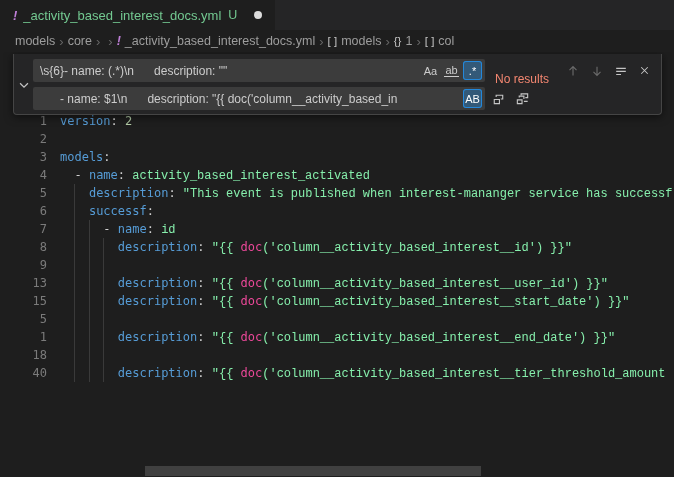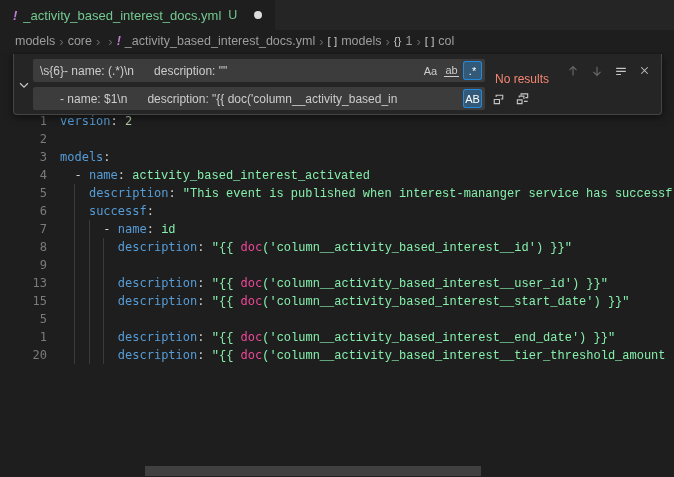--- a/index.html
+++ b/index.html
@@ -214,20 +214,24 @@
         </div>
         <div class="line">
           <span class="ln">5</span>
           <span class="lc"><span class="guide" style="left: calc(2ch + 13px);"></span><span class="guide" style="left: calc(4ch + 13px);"></span><span class="guide" style="left: calc(6ch + 13px);"></span></span>
         </div>
         <div class="line">
           <span class="ln">1</span>
           <span class="lc"><span class="guide" style="left: calc(2ch + 13px);"></span><span class="guide" style="left: calc(4ch + 13px);"></span><span class="guide" style="left: calc(6ch + 13px);"></span><span class="tok-pun">        </span><span class="tok-key">description</span><span class="tok-pun">: </span><span class="tok-str">"{{ </span><span class="tok-fn">doc</span><span class="tok-str">('column__activity_based_interest__end_date') }}"</span></span>
         </div>
         <div class="line">
-          <span class="ln">20</span>
+          <span class="ln">18</span>
+          <span class="lc"><span class="guide" style="left: calc(2ch + 13px);"></span><span class="guide" style="left: calc(4ch + 13px);"></span><span class="guide" style="left: calc(6ch + 13px);"></span></span>
+        </div>
+        <div class="line">
+          <span class="ln">40</span>
           <span class="lc"><span class="guide" style="left: calc(2ch + 13px);"></span><span class="guide" style="left: calc(4ch + 13px);"></span><span class="guide" style="left: calc(6ch + 13px);"></span><span class="tok-pun">        </span><span class="tok-key">description</span><span class="tok-pun">: </span><span class="tok-str">"{{ </span><span class="tok-fn">doc</span><span class="tok-str">('column__activity_based_interest__tier_threshold_amount</span></span>
         </div>
       </div>
 
     <div class="hscrollbar"></div>
   </div>
 </div>
 
 </body></html>

